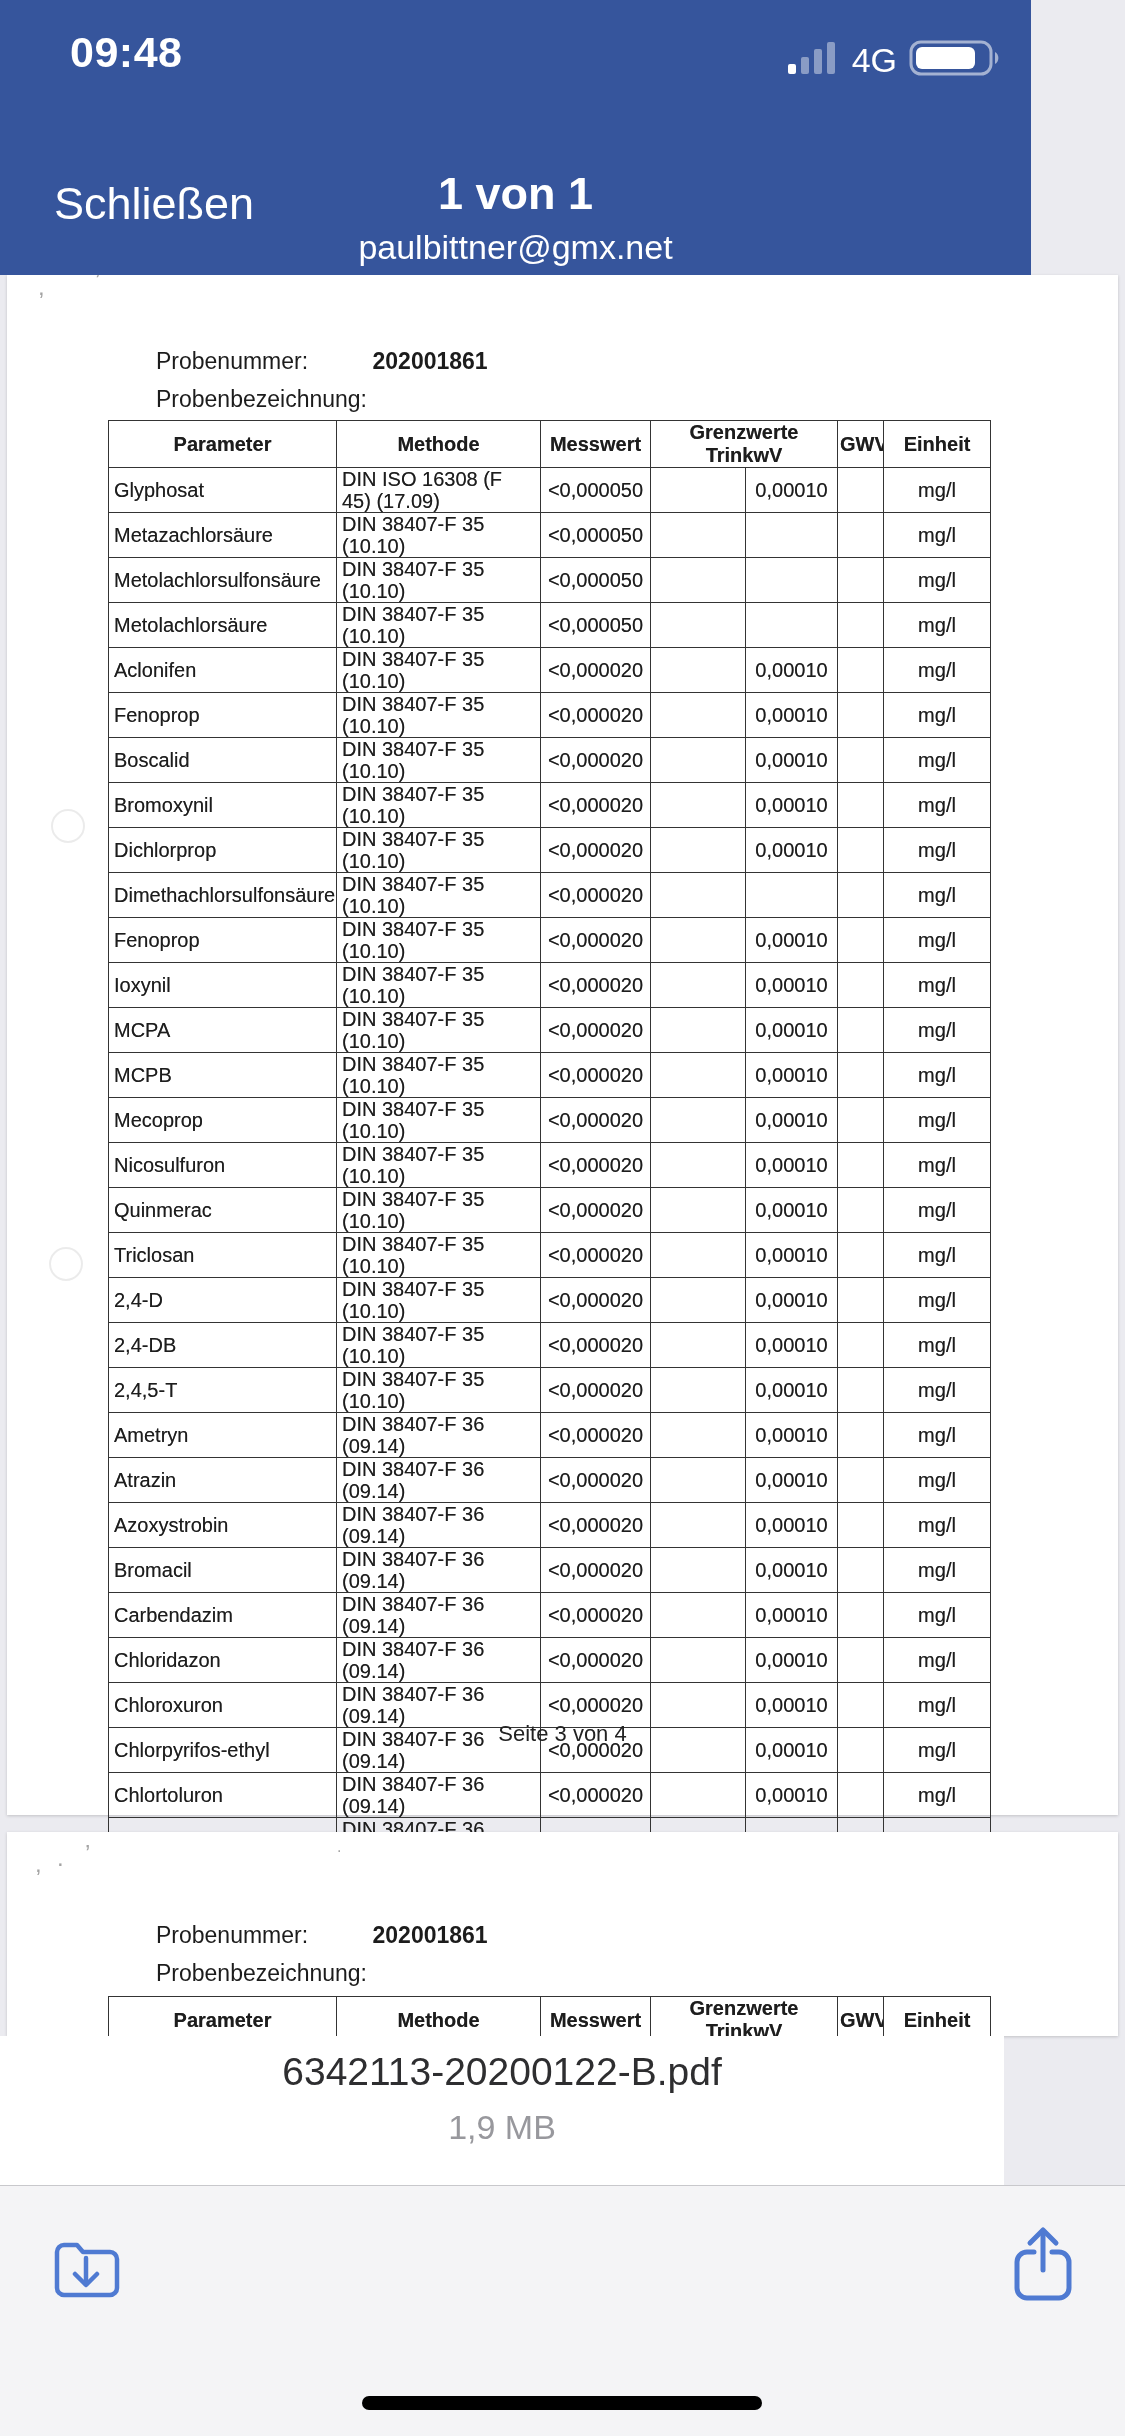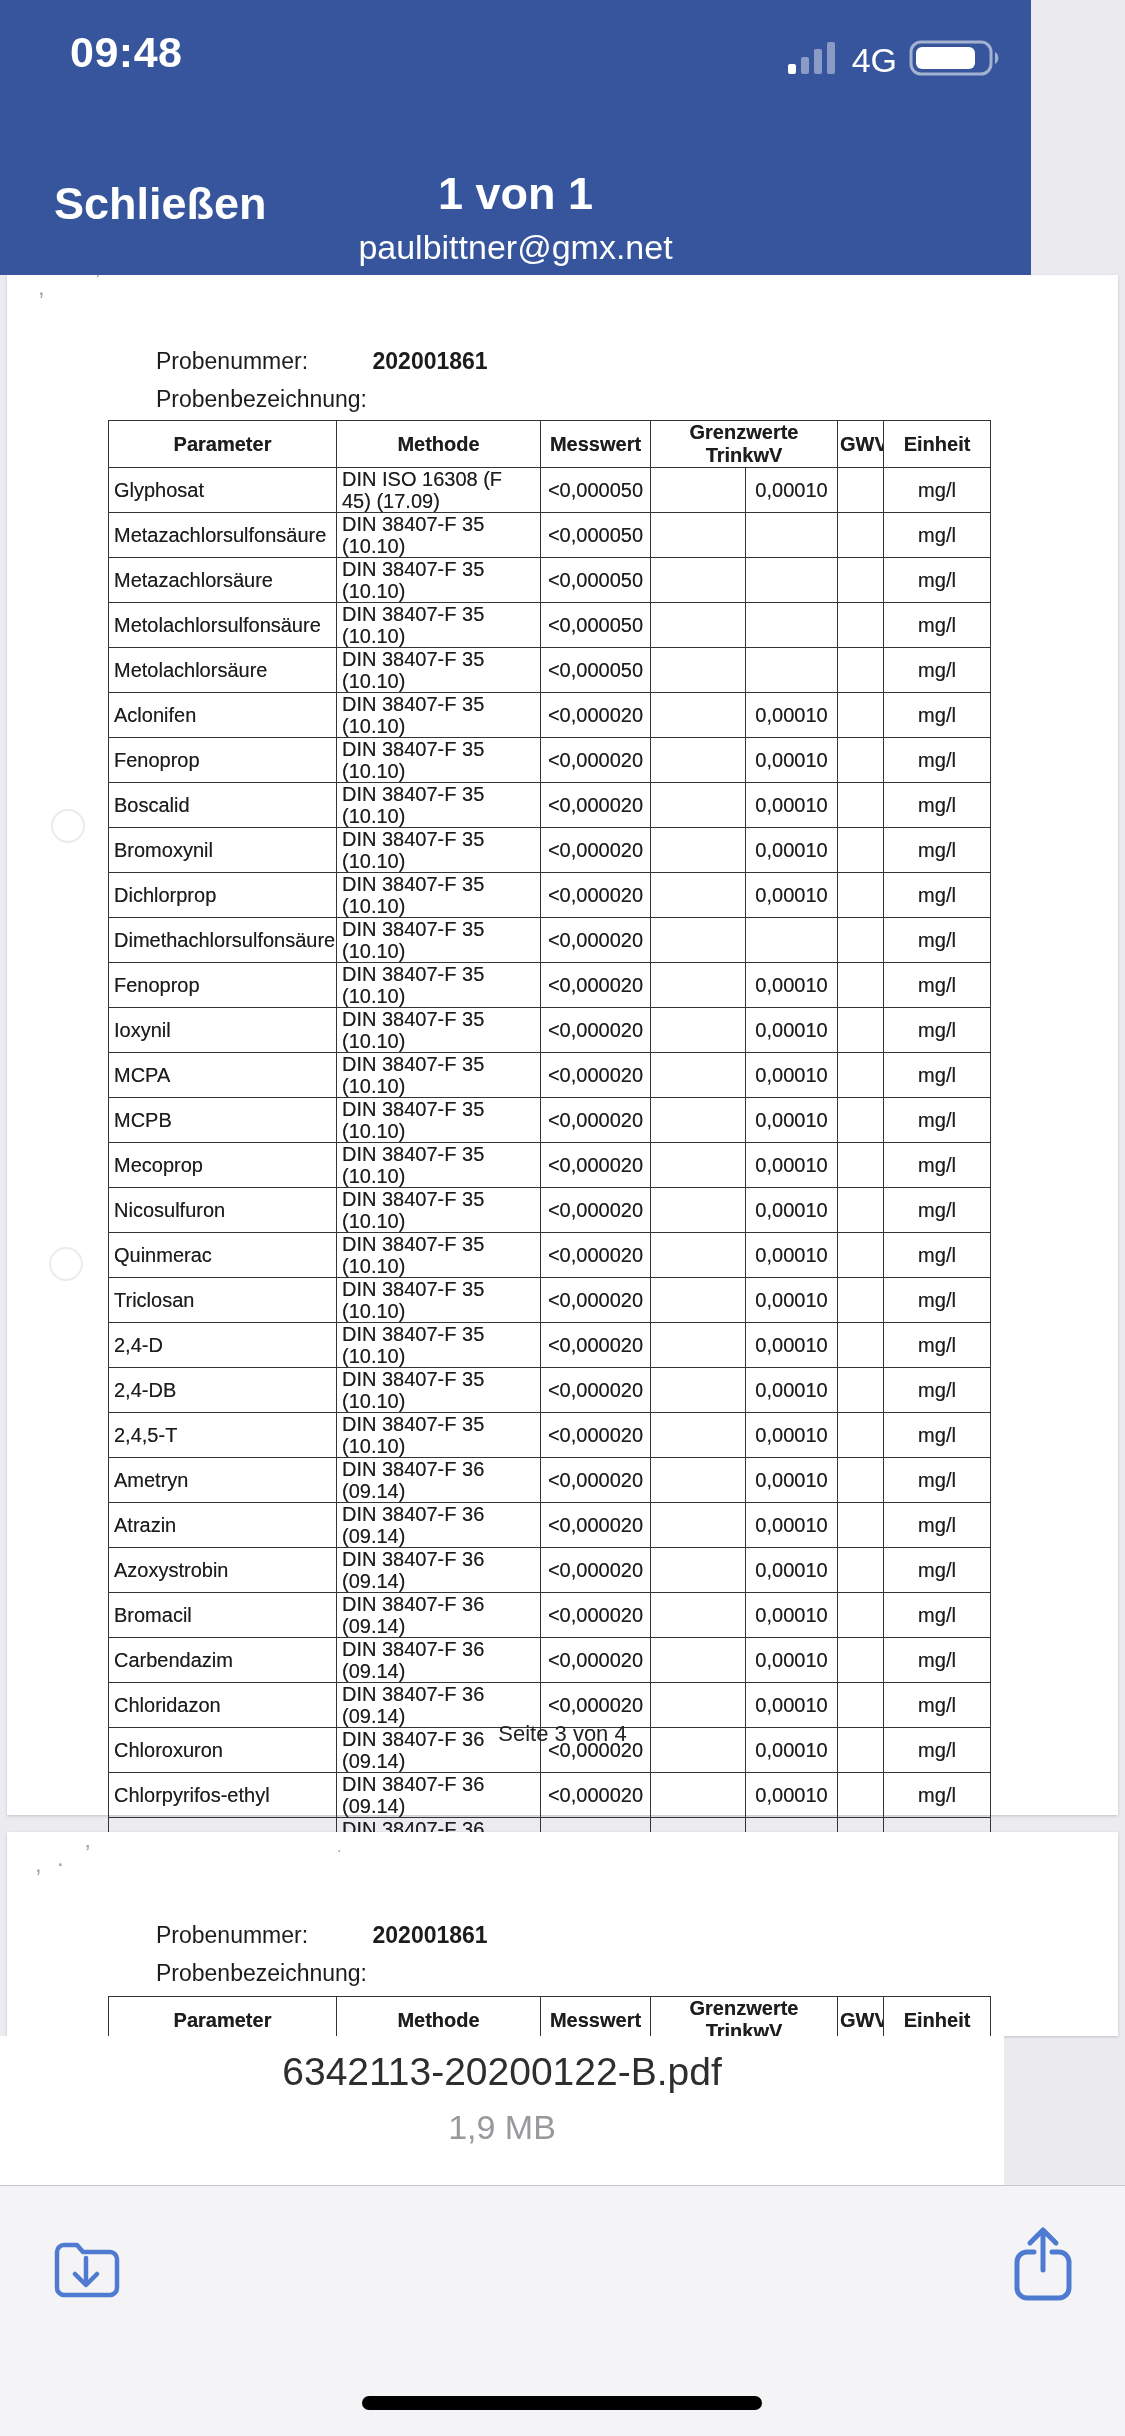--- a/index.html
+++ b/index.html
@@ -5,21 +5,21 @@
   html,body{margin:0;padding:0;background:#000;}
   .screen{position:relative;width:1125px;height:2436px;overflow:hidden;
     background:var(--page-bg,#ebebf0);font-family:"Liberation Sans",sans-serif;
     -webkit-font-smoothing:antialiased;}
   
   .appheader{position:absolute;left:0;top:0;width:1031px;height:275px;
     background:var(--header-blue,#36559c);color:#fff;z-index:5;}
   .time{position:absolute;left:70px;top:28px;font-size:43px;font-weight:600;letter-spacing:.5px;}
   .statusright{position:absolute;right:30px;top:40px;display:flex;align-items:center;gap:12px;}
   .fourg{font-size:34px;font-weight:400;color:#fff;text-align:right;}
-  .navclose{position:absolute;left:54px;top:178px;font-size:45px;font-weight:700;color:#fff;}
+  .navclose{position:absolute;left:54px;top:178px;font-size:45px;font-weight:400;color:#fff;}
   .navtitle{position:absolute;left:0;top:168px;width:100%;text-align:center;font-size:45px;font-weight:700;color:#fff;}
   .navsub{position:absolute;left:0;top:228px;width:100%;text-align:center;font-size:34px;font-weight:400;color:#fff;}
   
   .viewer{position:absolute;left:0;top:275px;width:1125px;height:1761px;}
   .page{position:absolute;left:7px;width:1111px;background:#fff;box-shadow:0 1px 3px rgba(0,0,0,.18);}
   .page1{top:0;height:1540px;}
   .page2{top:1557px;height:204px;overflow:hidden;}
   .scanmark{position:absolute;color:#8d8d8d;font-size:24px;opacity:.8;}
   .punch{position:absolute;width:30px;height:30px;border-radius:50%;border:2px solid rgba(0,0,0,.08);}
   .doclabel{position:absolute;font-size:23px;color:#1c1c1c;margin-left:48px;}
@@ -114,29 +114,20 @@
     <tr>
       <td>Glyphosat</td>
       <td>DIN ISO 16308 (F 45) (17.09)</td>
       <td class="c">&lt;0,000050</td>
       <td></td>
       <td class="c">0,00010</td>
       <td></td>
       <td class="c">mg/l</td>
     </tr>
 
-    <tr>
-      <td>Metazachlorsulfonsäure</td>
-      <td>DIN 38407-F 35 (10.10)</td>
-      <td class="c">&lt;0,000050</td>
-      <td></td>
-      <td class="c"></td>
-      <td></td>
-      <td class="c">mg/l</td>
-    </tr>
 
     <tr>
       <td>Metazachlorsäure</td>
       <td>DIN 38407-F 35 (10.10)</td>
       <td class="c">&lt;0,000050</td>
       <td></td>
       <td class="c"></td>
       <td></td>
       <td class="c">mg/l</td>
     </tr>

